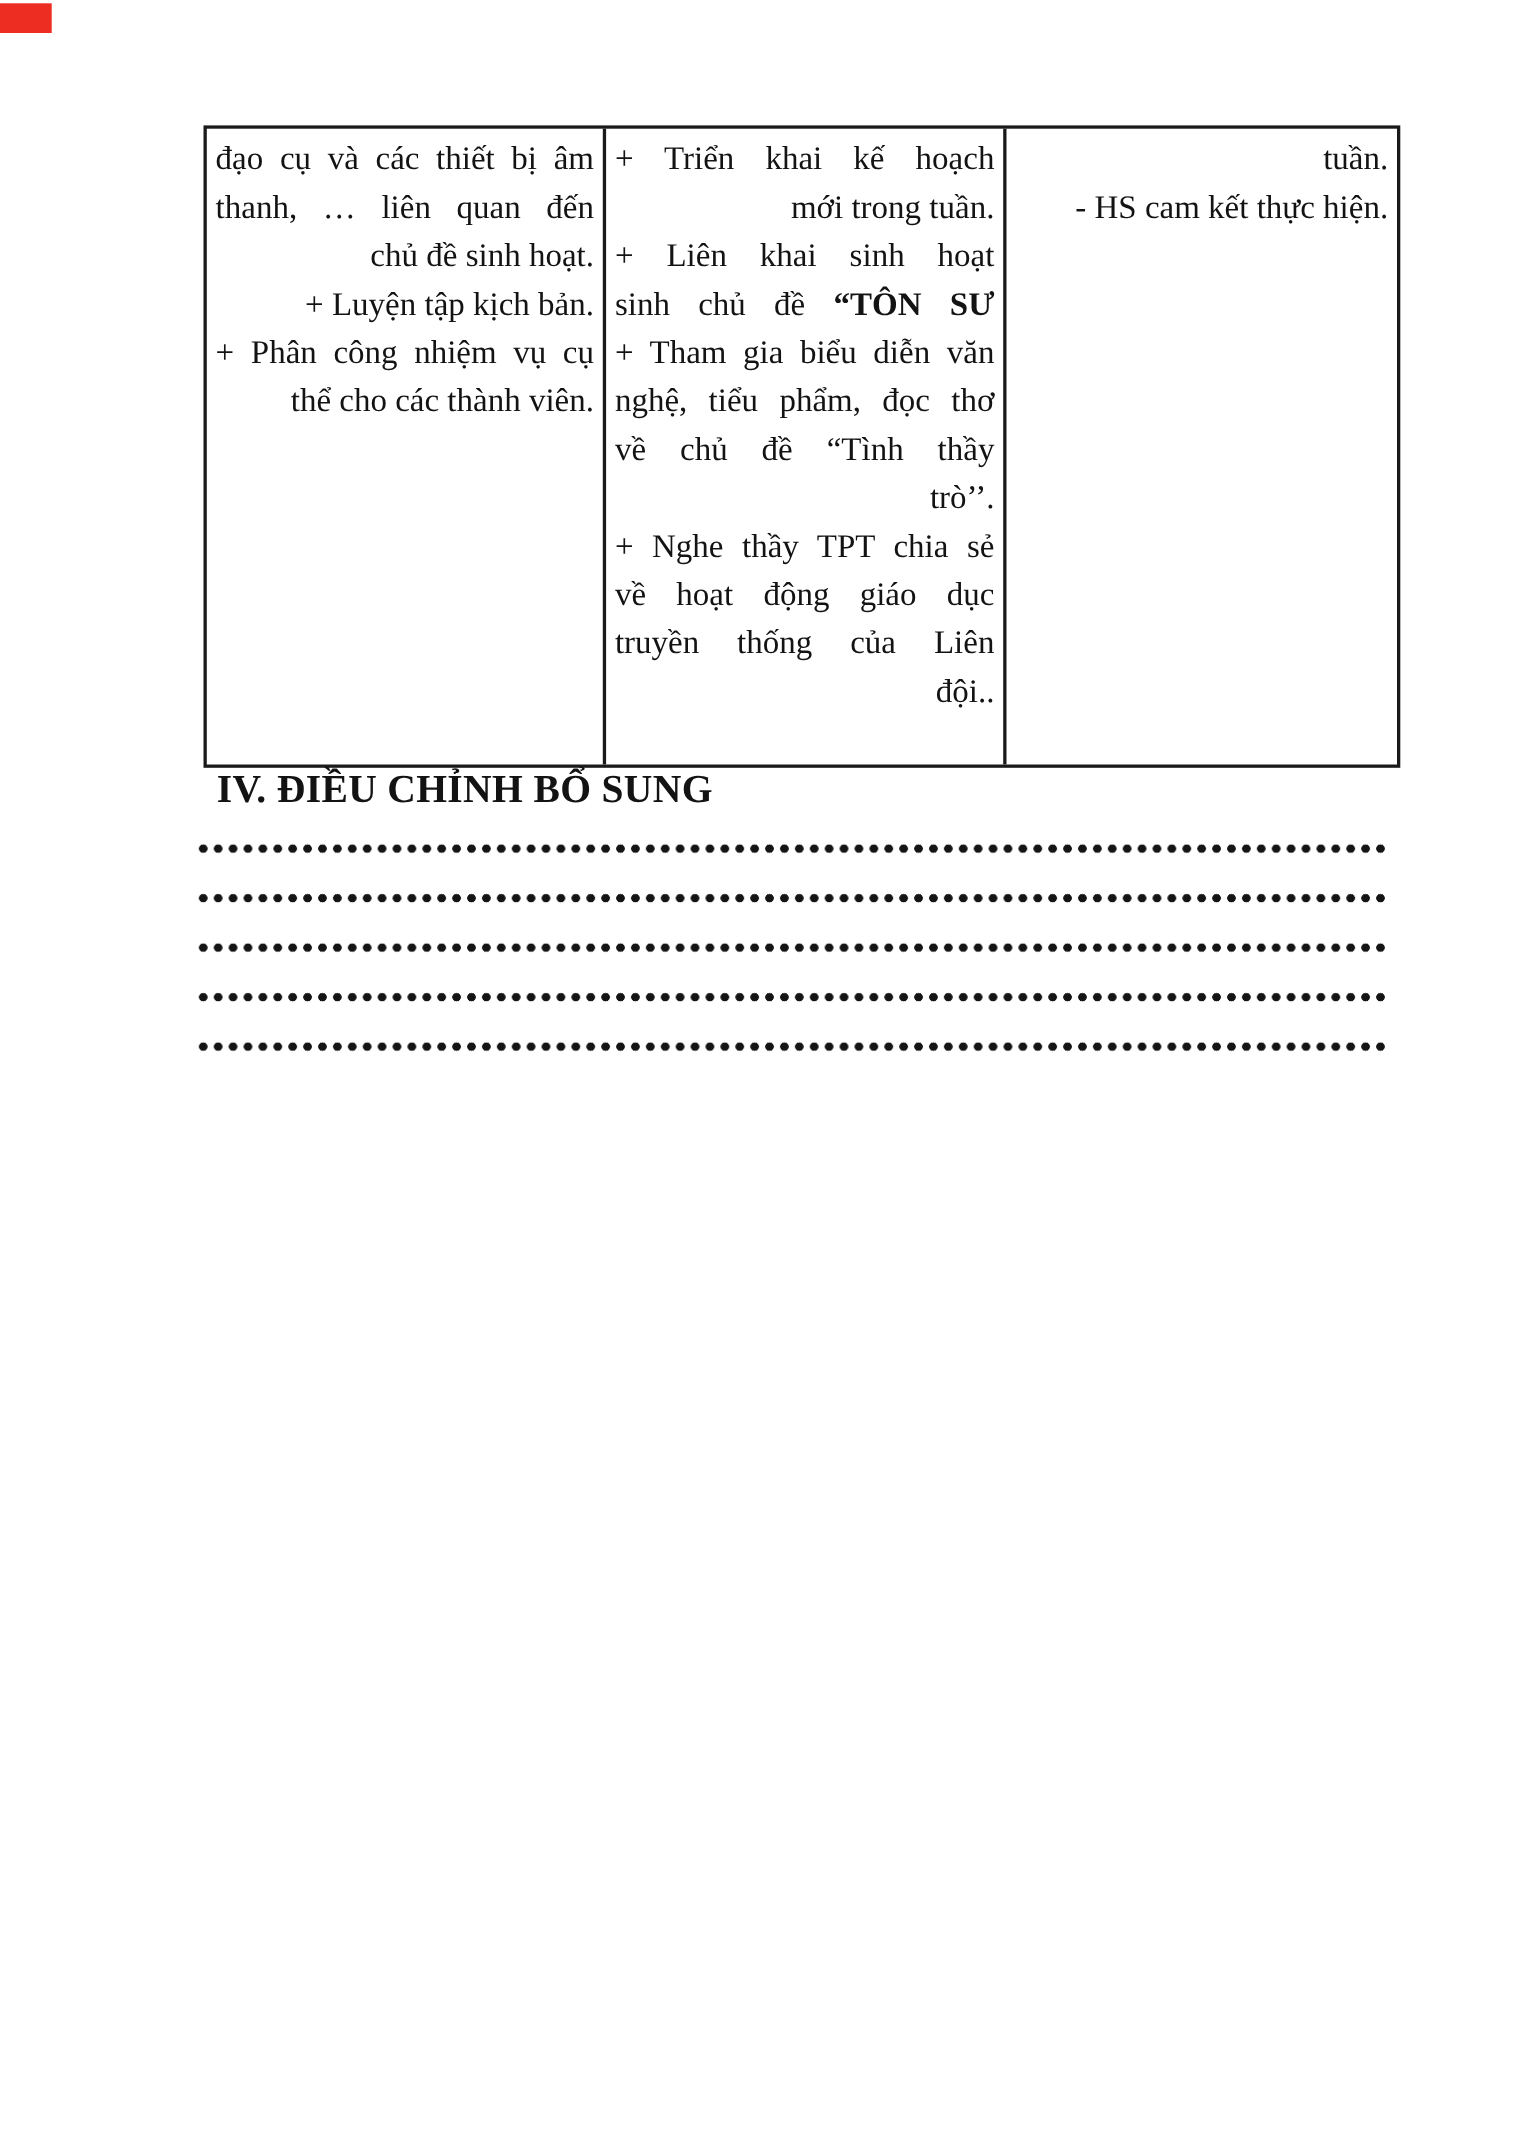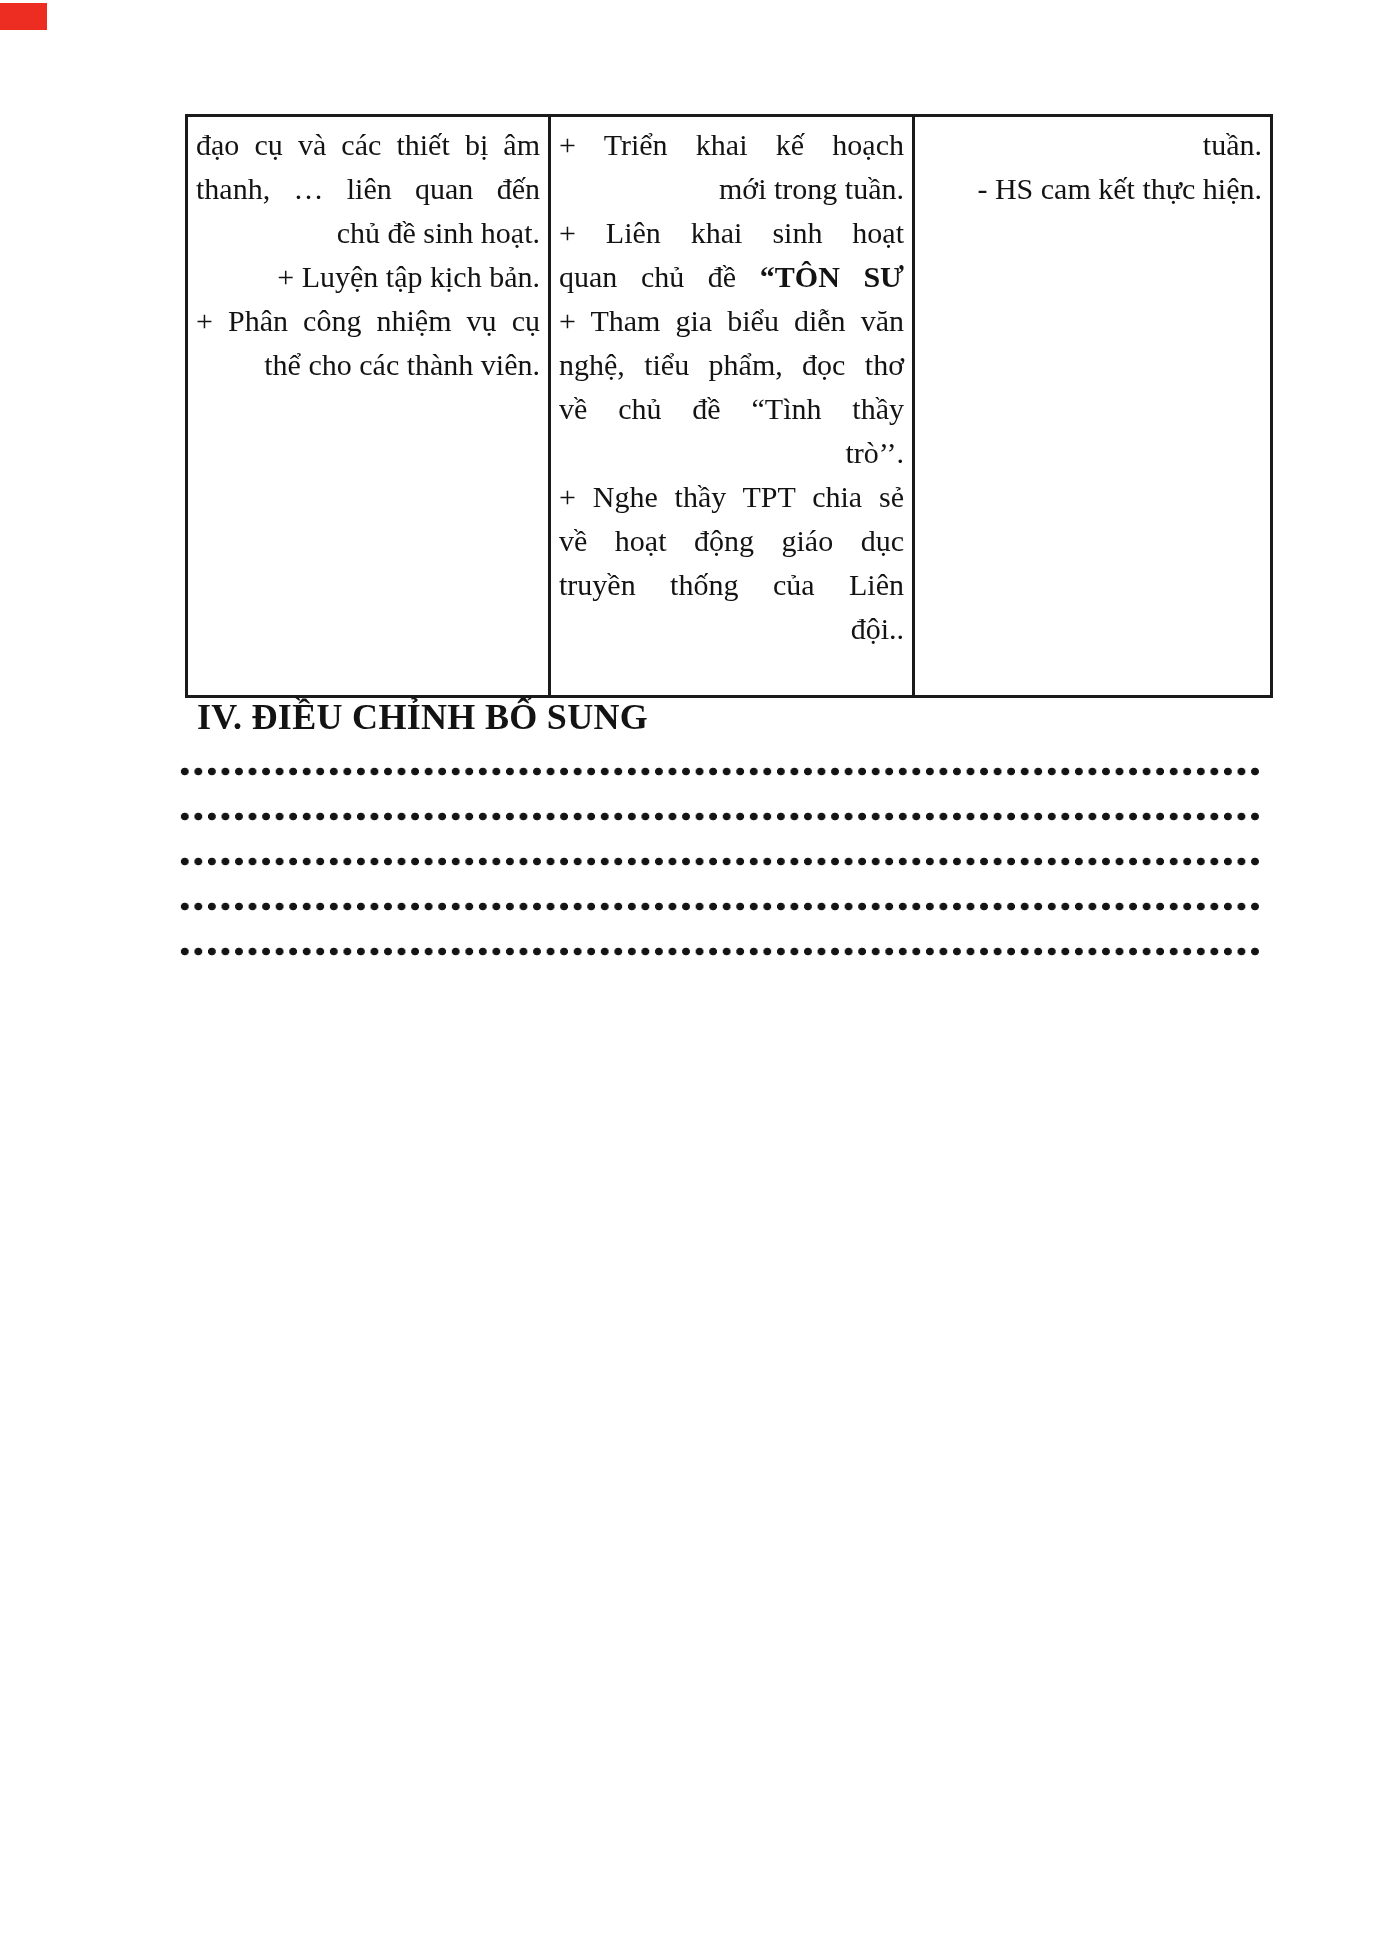--- a/index.html
+++ b/index.html
@@ -92,21 +92,21 @@
         </div>
       </div>
     <div class="vline v1"></div>
     <div class="cell c2">
         <div class="para">
           <div class="tline just"><span>+ Triển khai kế hoạch</span></div>
           <div class="tline"><span>mới trong tuần.</span></div>
         </div>
         <div class="para">
           <div class="tline just"><span>+ Liên khai sinh hoạt</span></div>
-          <div class="tline just"><span>quan chủ đề </span><span class="bold">“TÔN SƯ</span></div>
+          <div class="tline just"><span>sinh chủ đề </span><span class="bold">“TÔN SƯ</span></div>
         </div>
         <div class="para">
           <div class="tline just"><span>+ Tham gia biểu diễn văn</span></div>
           <div class="tline just"><span>nghệ, tiểu phẩm, đọc thơ</span></div>
           <div class="tline just"><span>về chủ đề “Tình thầy</span></div>
           <div class="tline"><span>trò’’.</span></div>
         </div>
         <div class="para">
           <div class="tline just"><span>+ Nghe thầy TPT chia sẻ</span></div>
           <div class="tline just"><span>về hoạt động giáo dục</span></div>

